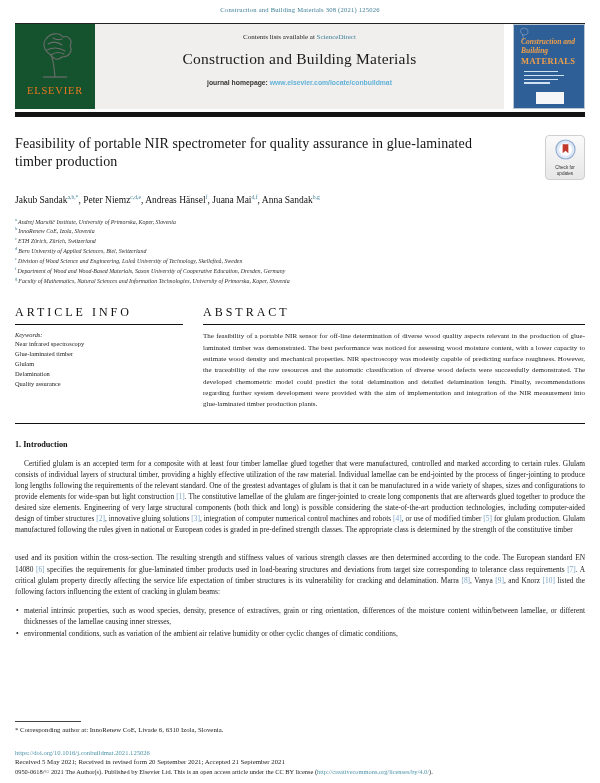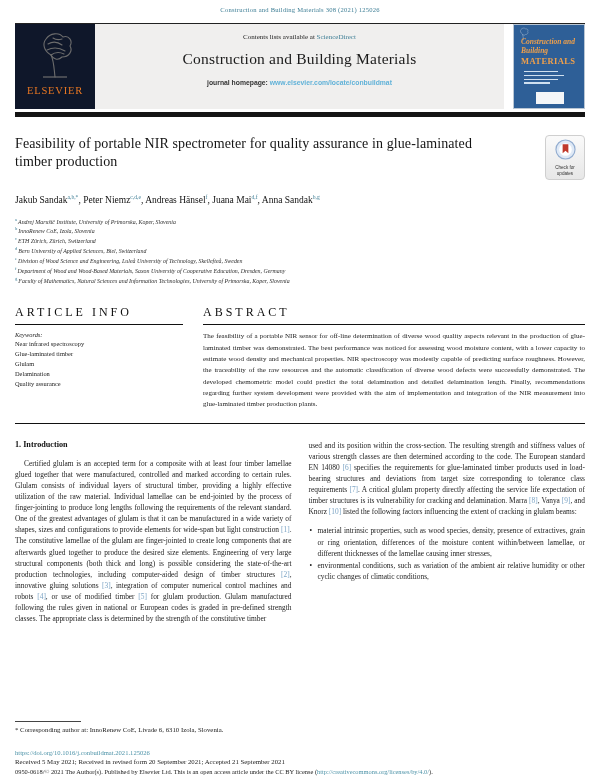--- a/index.html
+++ b/index.html
@@ -5,21 +5,21 @@
   * { margin:0; padding:0; box-sizing:border-box; }
   body { background:#888; font-family:"Liberation Serif", serif; }
   .page {
     position:relative; width:600px; height:783px; margin:0 auto;
     background:#ffffff; color:#1c1c1c; overflow:hidden;
   }
   
   .top-line { padding-top:6px; text-align:center; font-size:6.6px; color:#3f7f96; letter-spacing:.2px; }
   
   .header-row { margin:10px 15px 0; border-top:1.5px solid #222; display:flex; align-items:stretch; height:86px; }
-  .elsevier-logo { width:80px; background:#0f172a; display:flex; flex-direction:column; align-items:center; justify-content:flex-start; padding-top:6px; }
+  .elsevier-logo { width:80px; background:#14532d; display:flex; flex-direction:column; align-items:center; justify-content:flex-start; padding-top:6px; }
   .elsevier-wordmark { font-size:10.5px; color:#e87722; letter-spacing:.8px; margin-top:1px; }
   .header-box { flex:1; background:#f0efee; text-align:center; padding:9px 6px 22px; }
   .contents-line { font-size:7px; color:#222; }
   .sd-link { color:#3f7f96; cursor:pointer; }
   .journal-title { font-size:15.5px; color:#1a1a1a; margin:9px 0 11px; letter-spacing:.2px; }
   .homepage-line { font-family:"Liberation Sans", sans-serif; font-size:6.8px; font-weight:bold; color:#333; }
   .homepage-link { color:#61b2d8; font-weight:bold; cursor:pointer; }
   
   .cover { width:72px; margin-left:9px; background:#2e5f97; position:relative; border:1px solid #b9c6d4; overflow:hidden; }
   .cover-tree { position:absolute; top:2px; left:3px; opacity:.7; }
@@ -44,21 +44,21 @@
   .affil-sup { font-size:4.6px; color:#3f7f96; vertical-align:super; font-style:normal; margin-right:1px; }
   
   .info-abstract { margin:20px 15px 0; border-bottom:1px solid #111; display:flex; gap:20px; padding-bottom:12px; }
   .col-info { width:168px; }
   .col-abs { flex:1; }
   .block-heading { font-size:12px; letter-spacing:3px; color:#111; padding-bottom:4px; border-bottom:1px solid #111; margin-bottom:6px; }
   .kw-label { font-size:6.4px; font-style:italic; color:#222; margin-bottom:1px; }
   .kw-item { font-size:6.4px; color:#222; line-height:1.55; }
   .abstract-text { font-size:7px; color:#1c1c1c; line-height:1.62; text-align:justify; }
   
-  .body-cols { margin:16px 15px 0; display:flex; gap:17px; }
+  .body-cols { margin:16px 15px 0; display:flex; gap:17px;flex-direction:column; }
   .body-col { flex:1; min-width:0; }
   .section-heading { font-size:8.2px; font-weight:bold; color:#111; margin-bottom:9px; }
   .body-par { font-size:7.4px; line-height:1.5; text-align:justify; color:#1c1c1c; }
   .indent { text-indent:9px; }
   .ref-link { color:#7aa3c4; cursor:pointer; }
   .bullet-list { margin-top:8px; }
   .bullet-list li { list-style:none; position:relative; padding-left:9px; font-size:7.4px; line-height:1.5; text-align:justify; color:#1c1c1c; margin-bottom:1px; }
   .bullet-list li::before { content:"\2022"; position:absolute; left:1px; top:0; }
   
   .footer { position:absolute; left:15px; right:15px; bottom:8px; }

